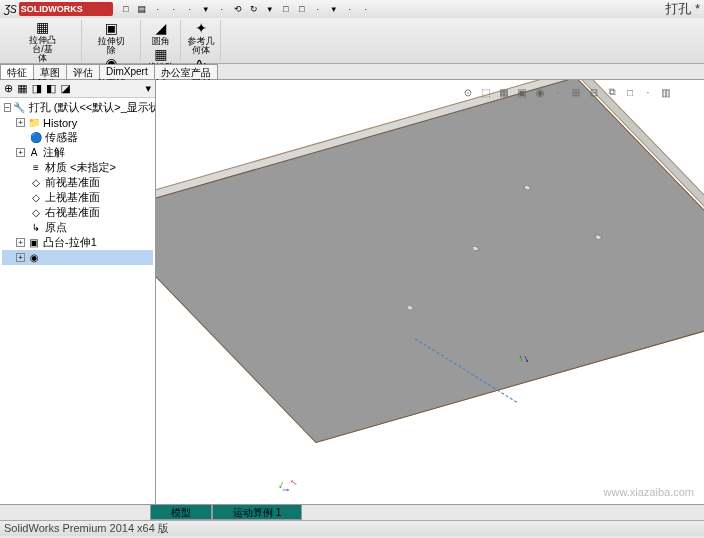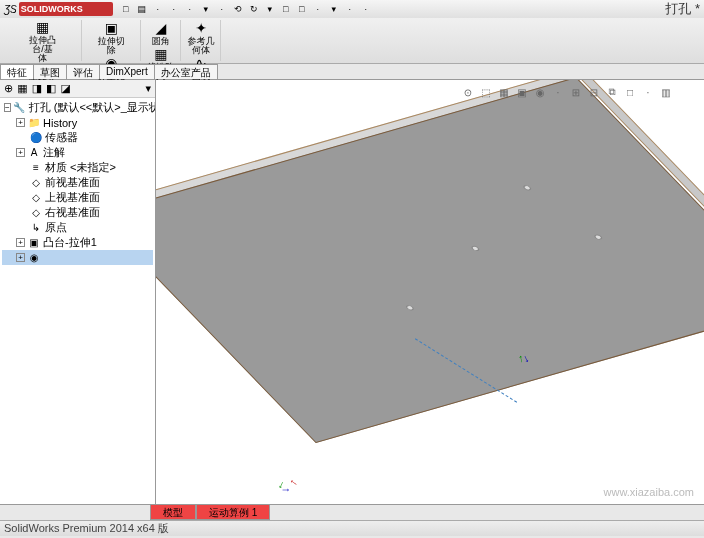--- a/index.html
+++ b/index.html
@@ -70,21 +70,21 @@
 .origin-triad { position: absolute; left: 124px; bottom: 24px; font-size: 14px; }
 .origin-triad .ax { color:#c00000; position:absolute; transform: rotate(-55deg); left:10px; top:-4px;} 
 .origin-triad .ay { color:#009000; position:absolute; transform: rotate(-155deg); left:-2px;} 
 .origin-triad .az { color:#0000c0; position:absolute; transform: rotate(90deg); left:4px; top:4px;}
 
 .watermark { position: absolute; right: 10px; bottom: 16px; font-size: 24px; color: #ccc; font-weight: bold; opacity: .5; letter-spacing: 2px; }
 .watermark-sm { position: absolute; right: 10px; bottom: 6px; font-size: 11px; color: #bbb; }
 
 
 .bottom-tabs { height: 16px; background: #e8e8e8; display: flex; border-top: 1px solid #999; padding-left: 150px; }
-.btab { padding: 1px 12px; font-size: 10px; background: #ef4444; border: 1px solid #999; border-top: none; cursor: pointer; }
+.btab { padding: 1px 20px; font-size: 10px; background: #0f766e; border: 1px solid #999; border-top: none; cursor: pointer; }
 
 .status { height: 16px; background: linear-gradient(#eee,#ddd); border-top: 1px solid #aaa; display: flex; align-items: flex-start; padding: 0 4px; font-size: 10px; color: #444; }
 </style>
 </head>
 <body>
 
 <div class="titlebar">
   <span class="logo-ds">ƷS</span>
   <span class="logo">SOLIDWORKS</span>
   <div class="qat" id="qat">

